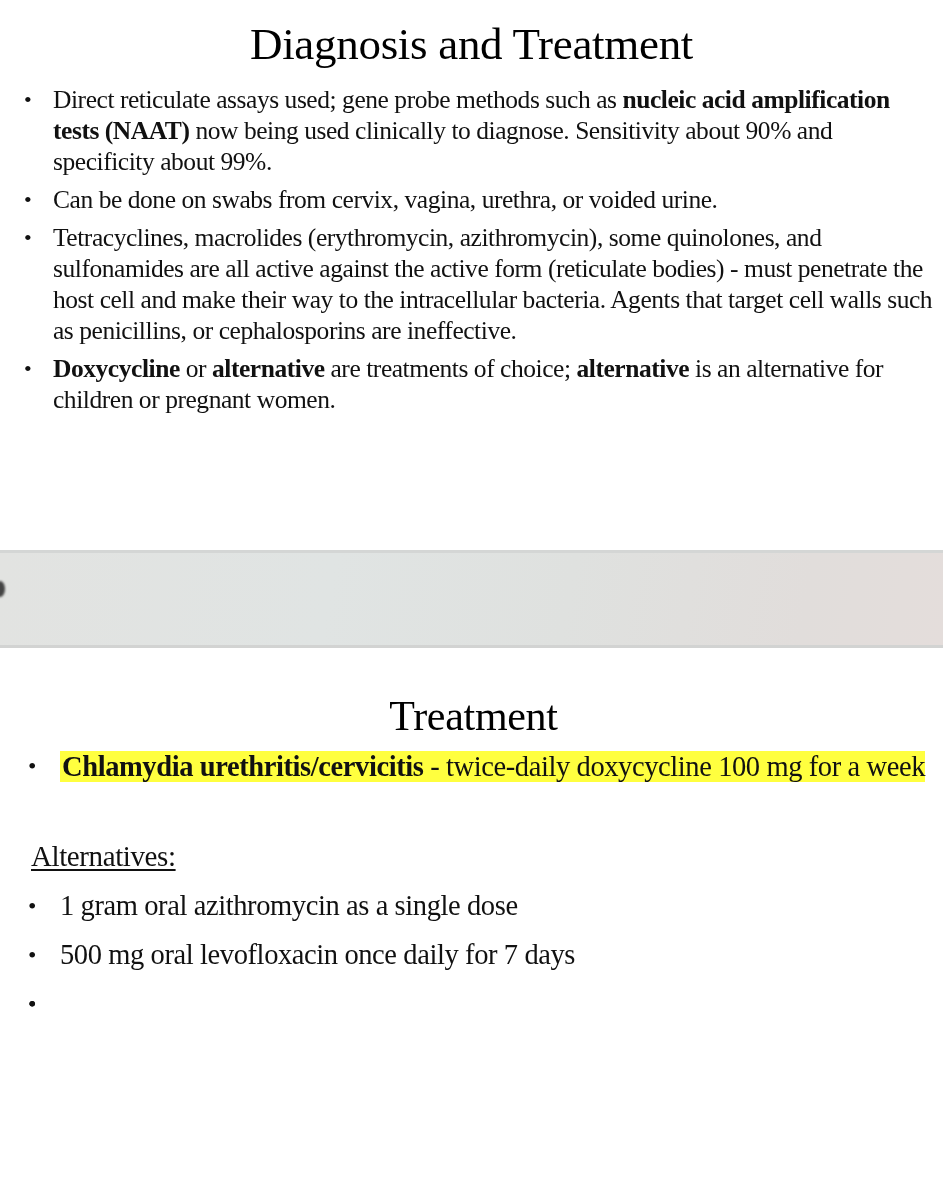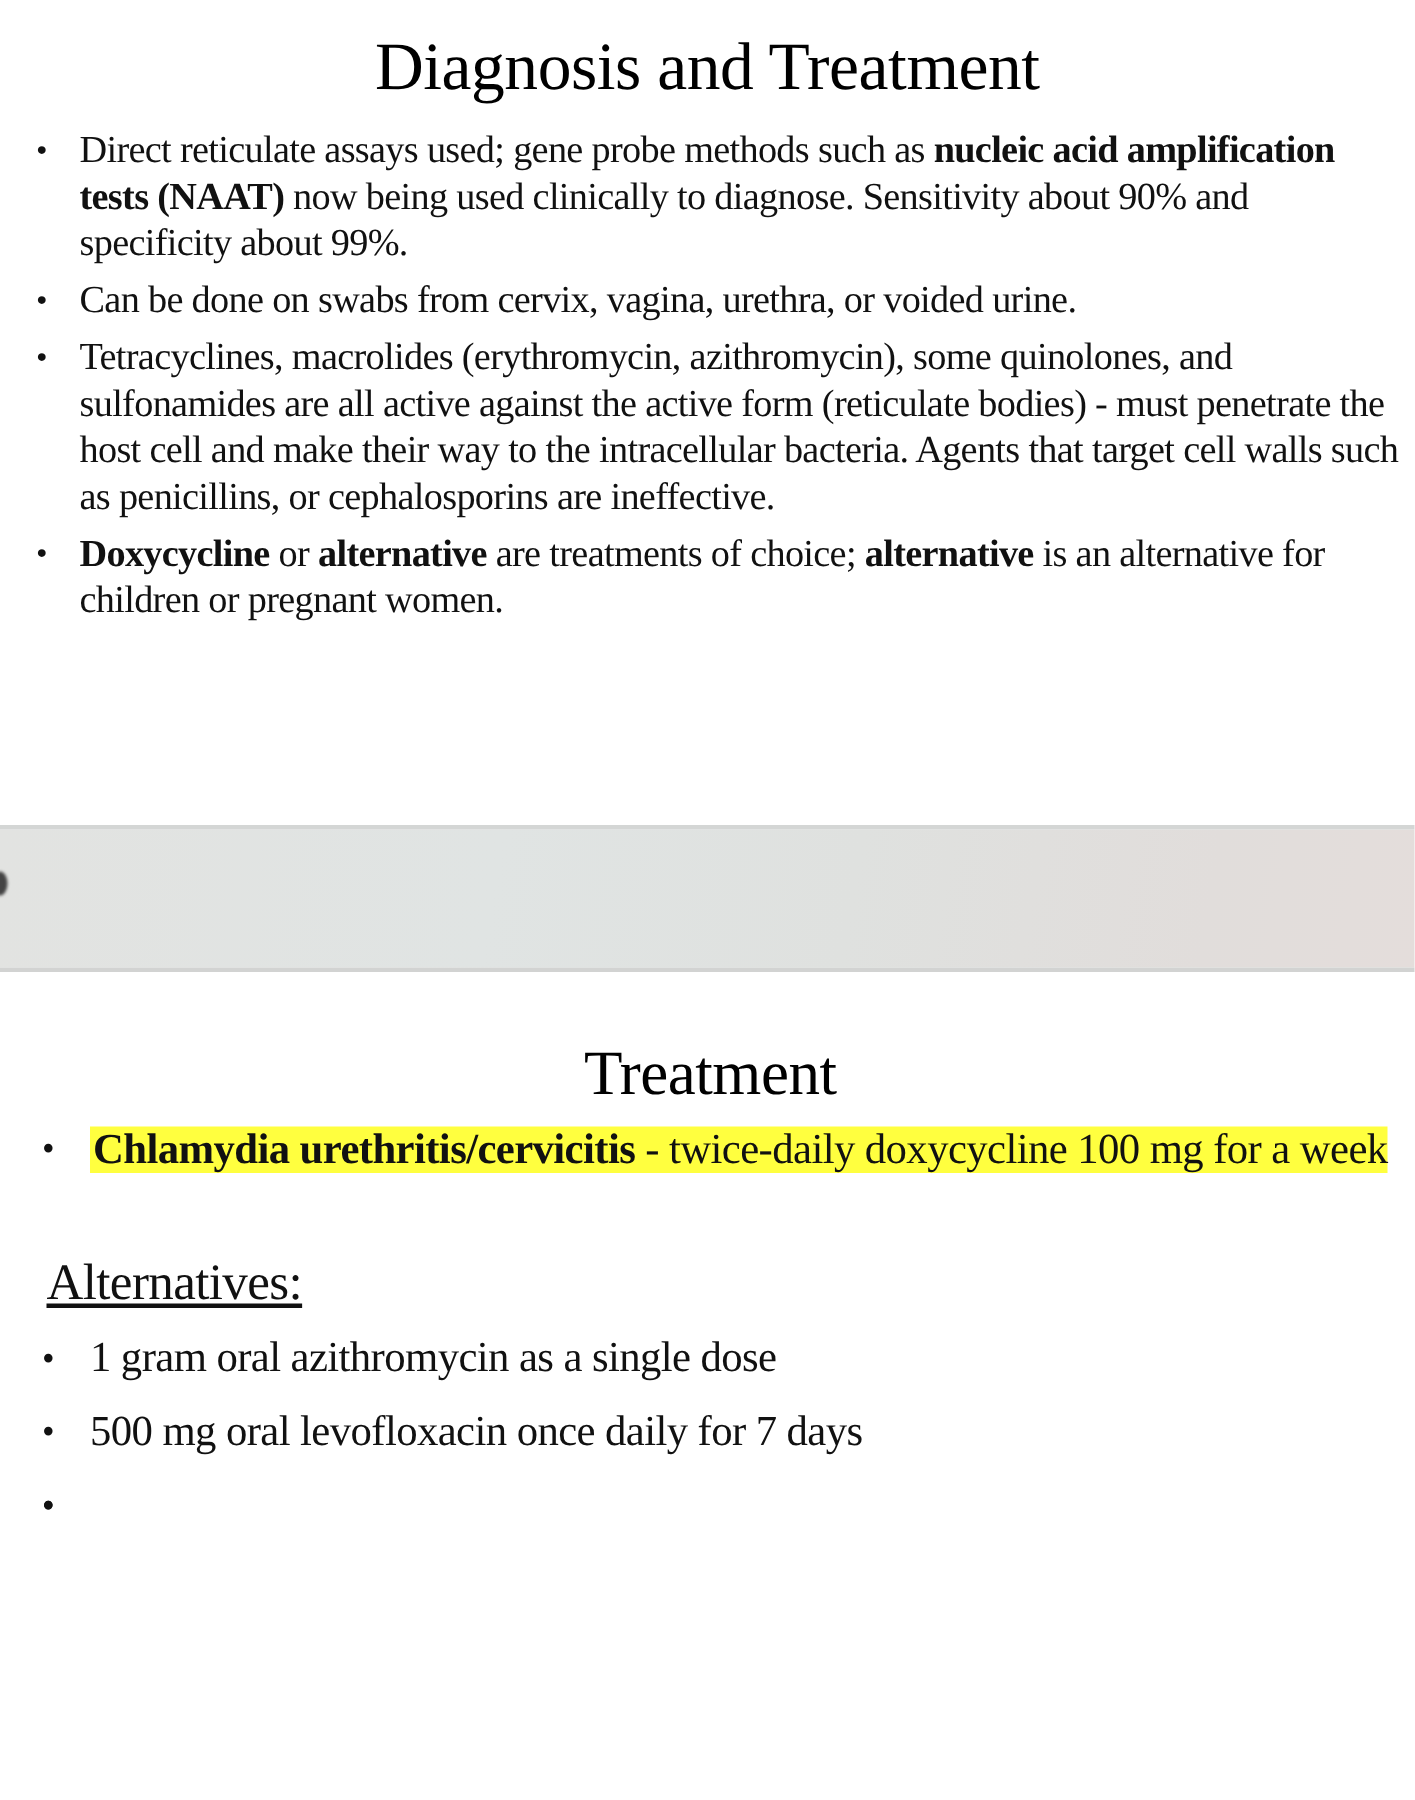--- a/index.html
+++ b/index.html
@@ -40,21 +40,21 @@
   #s2-first { left: 28px; top: 98px; width: 910px; }
   #s2-first li {
     font-size: 28.5px; line-height: 41px;
     padding-left: 32px; letter-spacing: -0.4px;
   }
   #s2-first li .dot { left: 0; font-size: 24px; }
   .hl { background: #ffff3f; padding: 0 0 0 2px; box-decoration-break: clone; -webkit-box-decoration-break: clone; }
 
   .alt-label {
     position: absolute; left: 31px; top: 190px;
-    font-size: 34px; line-height: 36px; text-decoration: underline;
+    font-size: 29px; line-height: 36px; text-decoration: underline;
     text-underline-offset: 3px; letter-spacing: -0.4px;
   }
   #s2-list { left: 28px; top: 238px; width: 910px; }
   #s2-list li {
     font-size: 28.5px; line-height: 40px;
     padding-left: 32px; margin-bottom: 9px;
     letter-spacing: -0.4px;
   }
   #s2-list li .dot { left: 0; font-size: 24px; }
 

